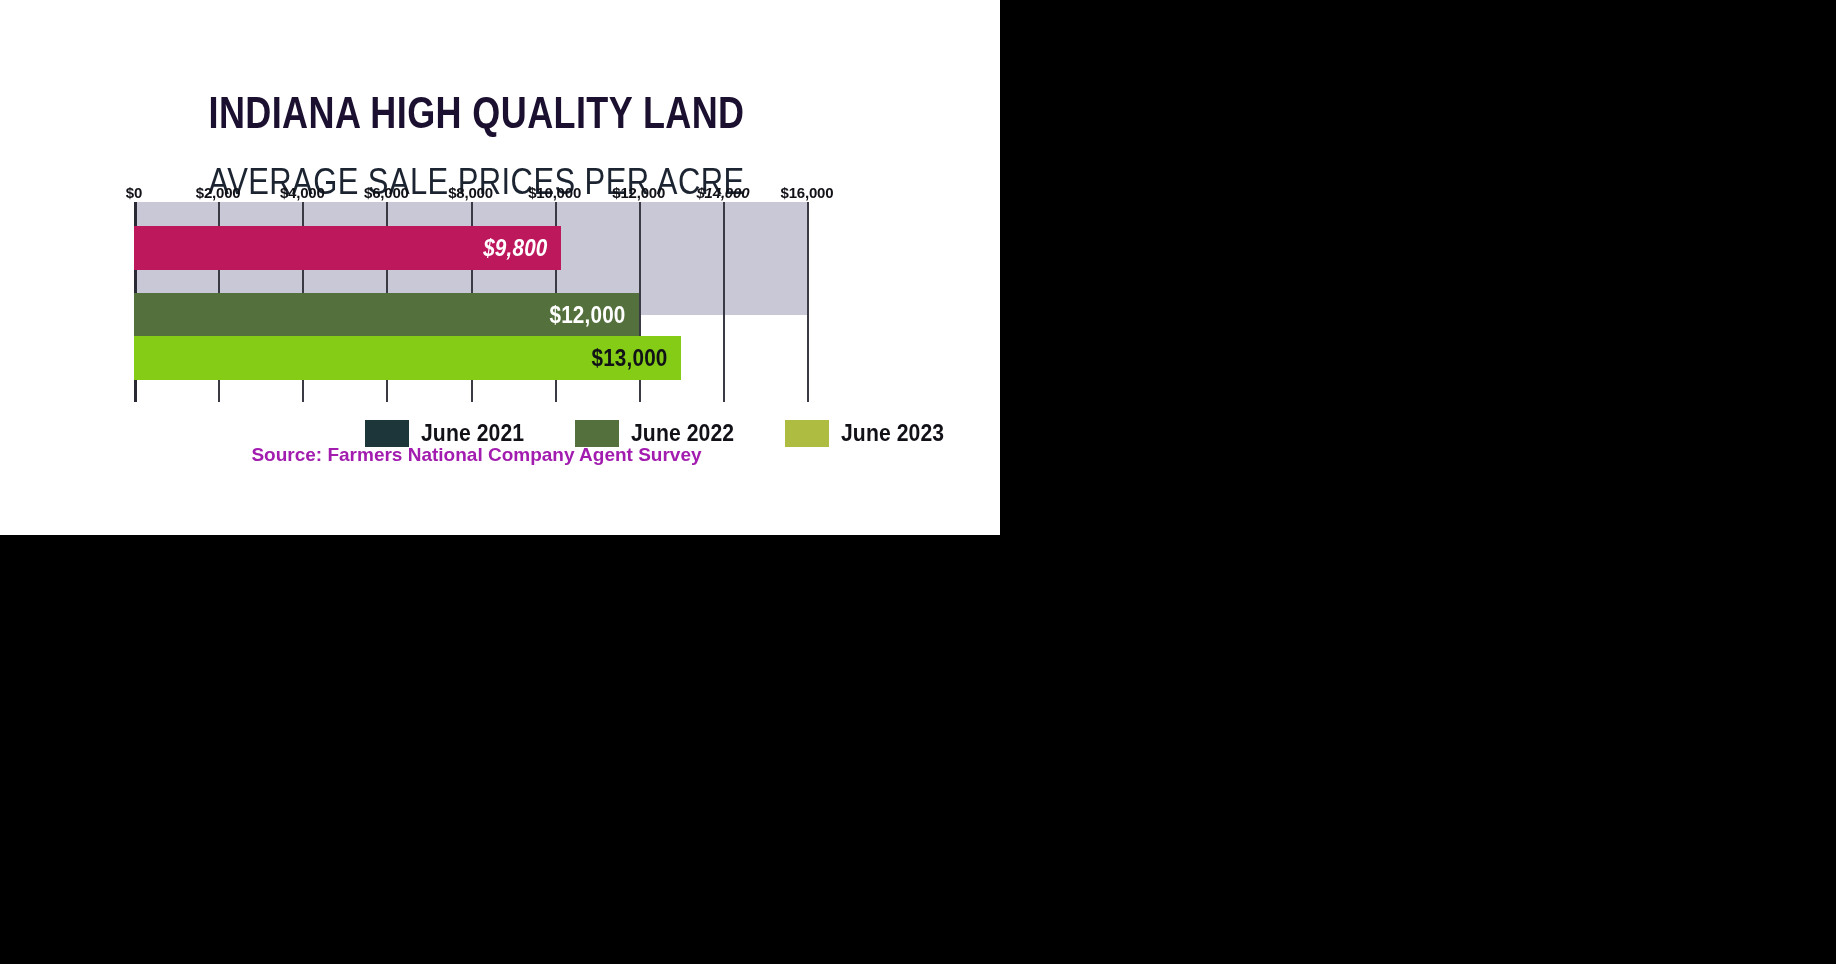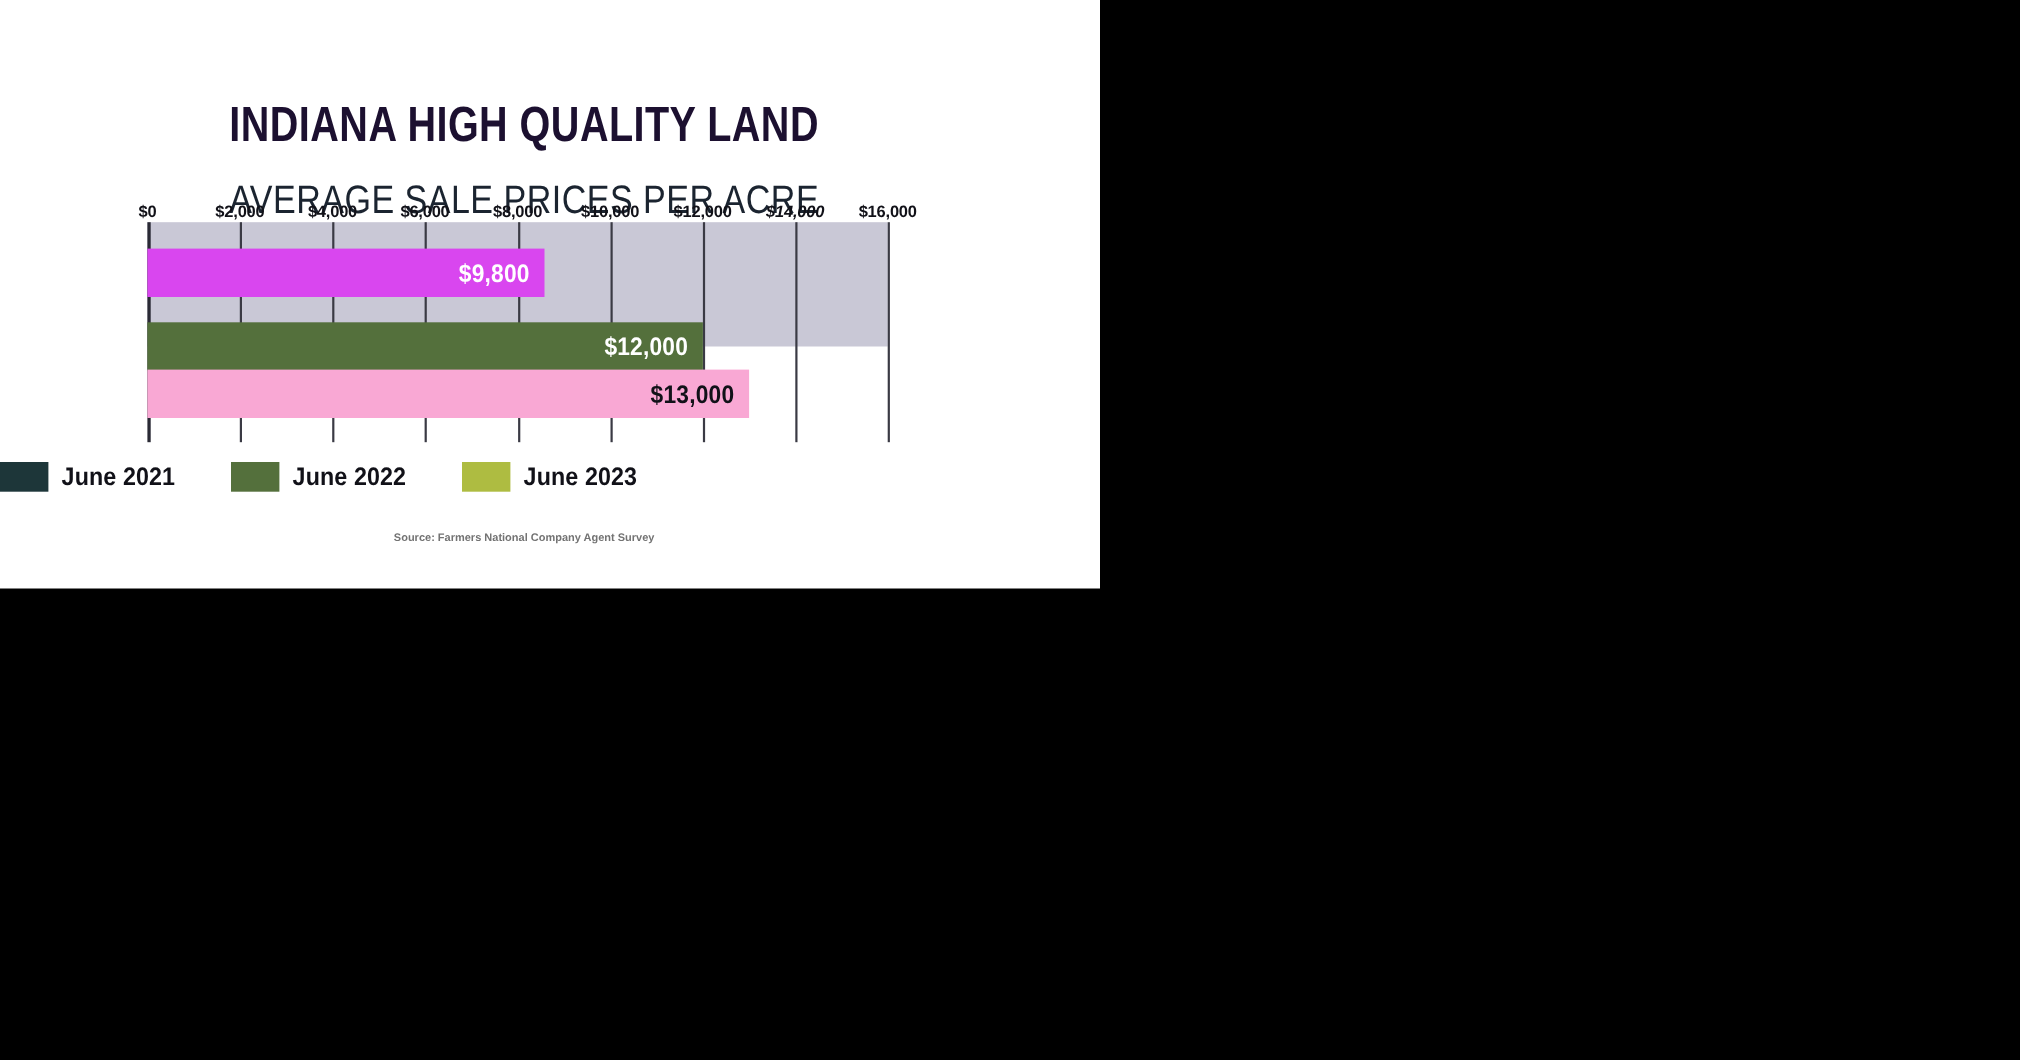--- a/index.html
+++ b/index.html
@@ -136,21 +136,21 @@
     white-space: nowrap;
   }
 
   
   #legend {
     position: absolute;
     left: 0;
     top: 420px;
     width: 953px;
     display: flex;
-    justify-content: flex-start;
+    justify-content: flex-end;
     align-items: center;
     gap: 42px;
   }
   .legend-item {
     display: flex;
     align-items: center;
     gap: 12px;
   }
   .legend-swatch {
     width: 44px;
@@ -165,28 +165,28 @@
     letter-spacing: 0.1px;
     white-space: nowrap;
     transform: scaleX(0.92);
     transform-origin: 0 50%;
   }
 
   
   #source {
     position: absolute;
     left: 0;
-    top: 484px;
+    top: 444px;
     width: 953px;
     text-align: center;
     font-family: "Liberation Sans Narrow", "Liberation Sans", sans-serif;
     font-weight: 700;
-    font-size: 10px;
+    font-size: 19px;
     letter-spacing: 0px;
-    color: #737373;
+    color: #a21caf;
     white-space: nowrap;
   }
 </style>
 </head>
 <body>
 
 <div id="card">
 
   <h1 id="chart-title">INDIANA HIGH QUALITY LAND</h1>
 
@@ -211,27 +211,27 @@
         <div class="gridline" style="left: 84.125px;"></div>
         <div class="gridline" style="left: 168.25px;"></div>
         <div class="gridline" style="left: 252.375px;"></div>
         <div class="gridline" style="left: 336.5px;"></div>
         <div class="gridline" style="left: 420.625px;"></div>
         <div class="gridline" style="left: 504.75px;"></div>
         <div class="gridline" style="left: 588.875px;"></div>
         <div class="gridline" style="left: 673px;"></div>
       </div>
 
-    <div class="bar" id="bar-0" style="width: 361px; background: #d946ef;">
+    <div class="bar" id="bar-0" style="width: 427px; background: #be185d; font-style: italic;">
       <span class="val" style="color: rgb(255, 255, 255);">$9,800</span>
     </div>
     <div class="bar" id="bar-1" style="width: 504.75px; background: rgb(84, 112, 60);">
       <span class="val" style="color: rgb(255, 255, 255);">$12,000</span>
     </div>
-    <div class="bar" id="bar-2" style="width: 546.812px; background: #f9a8d4;">
+    <div class="bar" id="bar-2" style="width: 546.812px; background: #84cc16;">
       <span class="val" style="color: rgb(17, 17, 24);">$13,000</span>
     </div>
   </div>
 
   <div id="legend">
     <div class="legend-item">
       <span class="legend-swatch" style="background: rgb(29, 54, 57);"></span>
       <span class="legend-label">June 2021</span>
     </div>
     <div class="legend-item">

